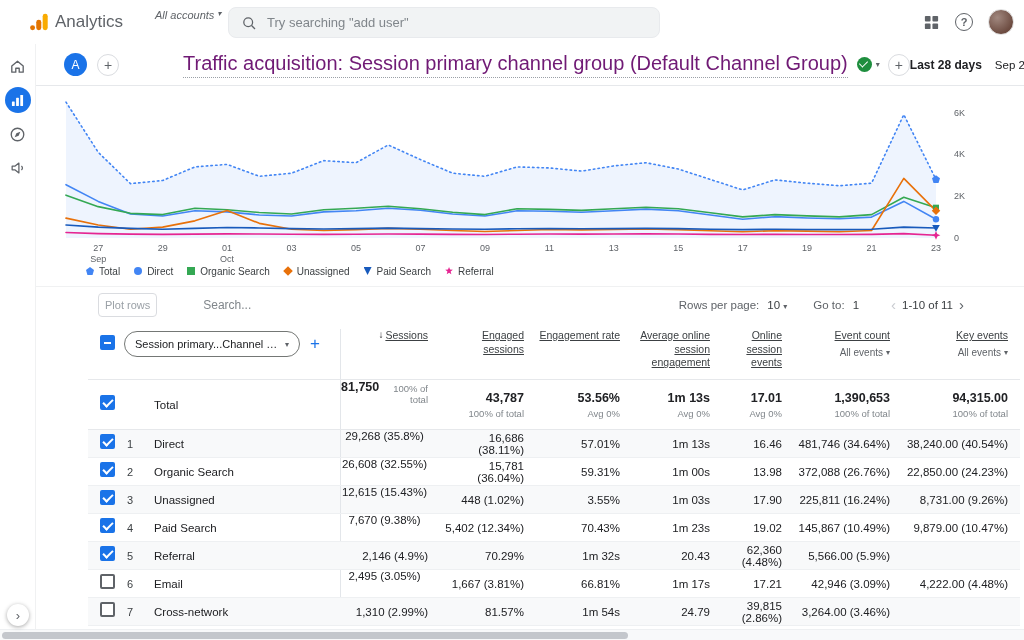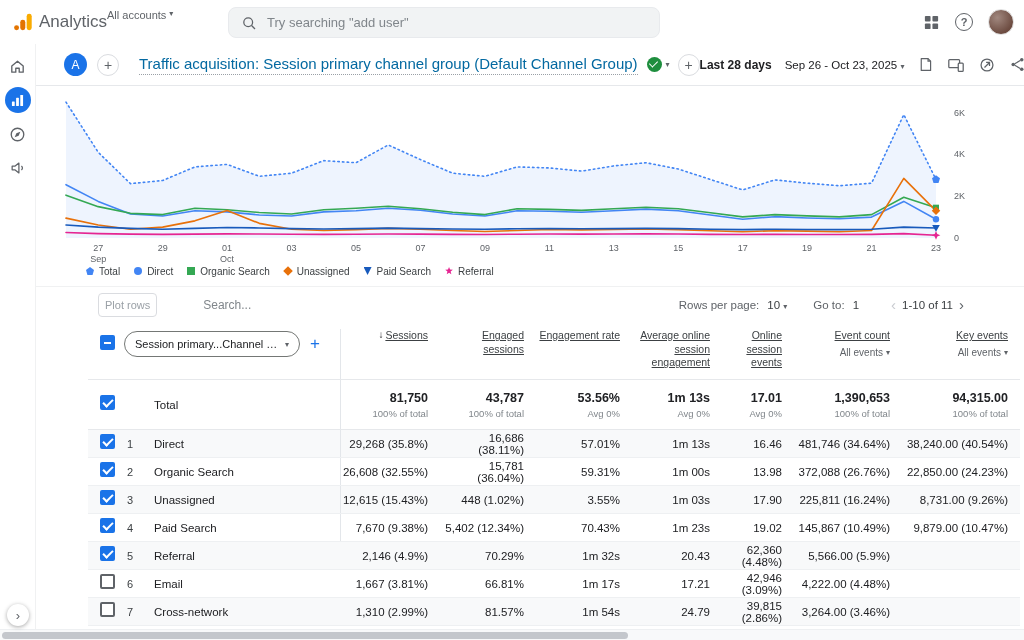--- a/index.html
+++ b/index.html
@@ -2,37 +2,37 @@
 <html><head>
 <meta charset="utf-8">
 <style>
   *{margin:0;padding:0;box-sizing:border-box;}
   html,body{width:1024px;height:640px;overflow:hidden;}
   body{font-family:"Liberation Sans",sans-serif;background:#fff;color:#202124;position:relative;}
   .screen{position:absolute;inset:0;background:#fff;}
 
   
   .topbar{position:absolute;top:0;left:0;width:1024px;height:44px;display:flex;align-items:center;background:#fff;}
-  .logo{display:flex;align-items:center;gap:5px;padding-left:12px;}
+  .logo{display:flex;align-items:center;gap:5px;padding-left:28px;}
   .logo-text{font-size:17px;color:#5f6368;}
-  .accounts{font-size:11px;color:#5f6368;display:flex;gap:3px;align-self:flex-start;padding-top:9px;cursor:pointer;}
+  .accounts{margin-left:32px;font-size:11px;color:#5f6368;display:flex;gap:3px;align-self:flex-start;padding-top:9px;cursor:pointer;font-style:italic;}
   .caret{font-size:8px;color:#5f6368;}
   .searchbar{position:absolute;left:228px;top:7px;width:432px;height:31px;background:#f1f3f4;border:1px solid #e8eaed;border-radius:8px;display:flex;align-items:center;padding:0 12px;gap:10px;}
   .searchbar input{border:none;background:transparent;outline:none;font-size:13px;color:#3c4043;width:100%;font-family:inherit;}
   .searchbar input::placeholder{color:#80868b;}
   .topbar-right{position:absolute;right:10px;top:0;height:44px;display:flex;align-items:center;gap:15px;}
   .icon-btn{display:flex;align-items:center;justify-content:center;color:#5f6368;cursor:pointer;}
   .help-circle{width:18px;height:18px;border:1.6px solid #5f6368;border-radius:50%;font-size:11px;display:flex;align-items:center;justify-content:center;color:#5f6368;font-weight:bold;}
   .avatar-img{width:26px;height:26px;border-radius:50%;background:radial-gradient(circle at 35% 32%,#a1887f,#6d4c41 70%);border:1px solid #e0e0e0;}
 
   
   .report-header{position:absolute;top:44px;left:36px;right:0;height:42px;display:flex;align-items:center;border-bottom:1px solid #e6e8eb;background:#fff;}
   .avatar-a{width:23px;height:23px;border-radius:50%;background:#1a73e8;color:#fff;font-size:12px;display:flex;align-items:center;justify-content:center;margin-left:28px;flex:none;}
   .add-circle{width:22px;height:22px;border-radius:50%;border:1px solid #dadce0;color:#5f6368;font-size:14px;display:flex;align-items:center;justify-content:center;margin-left:10px;flex:none;cursor:pointer;}
-  .report-title{margin-left:20px;font-size:15px;color:#0369a1;border-bottom:1px dotted #9aa0a6;padding-bottom:2px;white-space:nowrap;}
+  .report-title{margin-left:64px;font-size:20px;color:#701a75;border-bottom:1px dotted #9aa0a6;padding-bottom:2px;white-space:nowrap;}
   .check-badge{width:15px;height:15px;border-radius:50%;background:#1e8e3e;margin-left:9px;position:relative;flex:none;}
   .check-badge::after{content:"";position:absolute;left:4.6px;top:2.4px;width:4px;height:7px;border:solid #fff;border-width:0 1.5px 1.5px 0;transform:rotate(45deg);}
   .mini-caret{font-size:8px;color:#5f6368;margin-left:4px;}
   .header-right{margin-left:auto;display:flex;align-items:center;gap:13px;padding-right:8px;}
   .range-label{font-size:12px;color:#202124;font-weight:bold;white-space:nowrap;}
   .range-value{font-size:11.5px;color:#202124;white-space:nowrap;}
 
   
   .sidenav{position:absolute;top:44px;left:0;width:36px;bottom:0;background:#fff;border-right:1px solid #f0f1f2;display:flex;flex-direction:column;align-items:center;padding-top:9px;gap:8px;z-index:3;}
   .nav-item{width:26px;height:26px;display:flex;align-items:center;justify-content:center;border-radius:50%;cursor:pointer;}
@@ -60,21 +60,21 @@
   .controls-right{margin-left:auto;display:flex;align-items:center;padding-right:54px;font-size:11.5px;color:#3c4043;}
   .c-label{color:#5f6368;}
   .sp8{width:8px;} .sp24{width:26px;}
   .chev{font-size:15px;color:#5f6368;padding:0 6px;cursor:pointer;}
   .chev.disabled{color:#c8cbd0;}
 
   
   .table{position:absolute;left:88px;top:322px;width:932px;background:#fff;}
   .trow{display:grid;grid-template-columns:36px 30px 186px 100px 96px 96px 90px 72px 108px 118px;align-items:center;}
   .cell{min-width:0;}
-  .bl{border-left:1px solid #e3e6ea;height:100%;display:flex;flex-direction:column;justify-content:center;}
+  .bl{border-left:1px solid #e3e6ea;height:100%;display:flex;flex-direction:row;justify-content:center;}
   .header-row{height:58px;align-items:flex-start;padding-top:7px;border-bottom:1px solid #e6e8eb;}
   .header-row .bl{justify-content:flex-start;}
   .cb-cell{padding-left:12px;}
   .checkbox{width:15px;height:15px;border:2px solid #5f6368;border-radius:2px;display:inline-block;position:relative;background:#fff;cursor:pointer;}
   .checkbox.checked{background:#1a73e8;border-color:#1a73e8;}
   .checkbox.checked::after{content:"";position:absolute;left:3.4px;top:0.2px;width:4px;height:8px;border:solid #fff;border-width:0 2px 2px 0;transform:rotate(45deg);}
   .checkbox.indeterminate{background:#1a73e8;border-color:#1a73e8;}
   .checkbox.indeterminate::after{content:"";position:absolute;left:1.8px;top:4.6px;width:7.5px;height:2px;background:#fff;}
   .dim-cell{grid-column:2/4;display:flex;align-items:center;gap:10px;margin-top:2px;}
   .dim-pill{border:1px solid #747775;border-radius:14px;height:26px;display:flex;align-items:center;gap:6px;padding:0 10px;font-size:11px;color:#202124;max-width:176px;cursor:pointer;}
@@ -431,20 +431,21 @@
     <div class="cell metric mv">1m 32s</div>
     <div class="cell metric mv">20.43</div>
     <div class="cell metric mv">62,360 (4.48%)</div>
     <div class="cell metric mv">5,566.00 (5.9%)</div>
   </div>
 
   <div class="trow data-row">
     <div class="cell cb-cell"><span class="checkbox"></span></div>
     <div class="cell idx rc-idx">6</div>
     <div class="cell channel rc-channel">Email</div>
+    <div class="cell metric mv bl">2,495 (3.05%)</div>
     <div class="cell metric mv">1,667 (3.81%)</div>
     <div class="cell metric mv">66.81%</div>
     <div class="cell metric mv">1m 17s</div>
     <div class="cell metric mv">17.21</div>
     <div class="cell metric mv">42,946 (3.09%)</div>
     <div class="cell metric mv">4,222.00 (4.48%)</div>
   </div>
 
   <div class="trow data-row alt">
     <div class="cell cb-cell"><span class="checkbox"></span></div>

